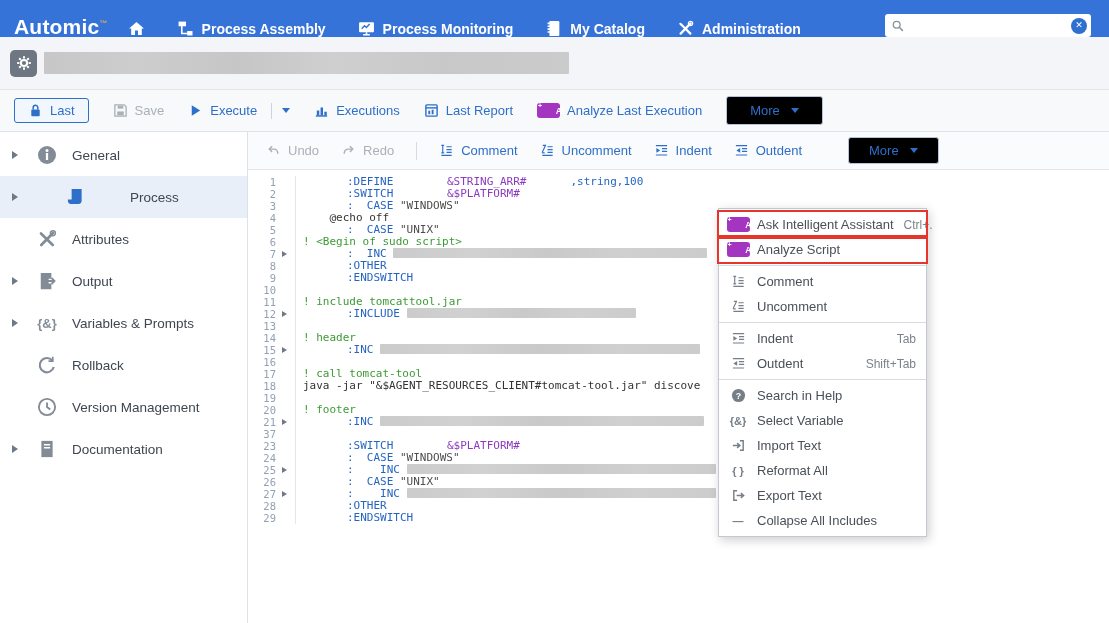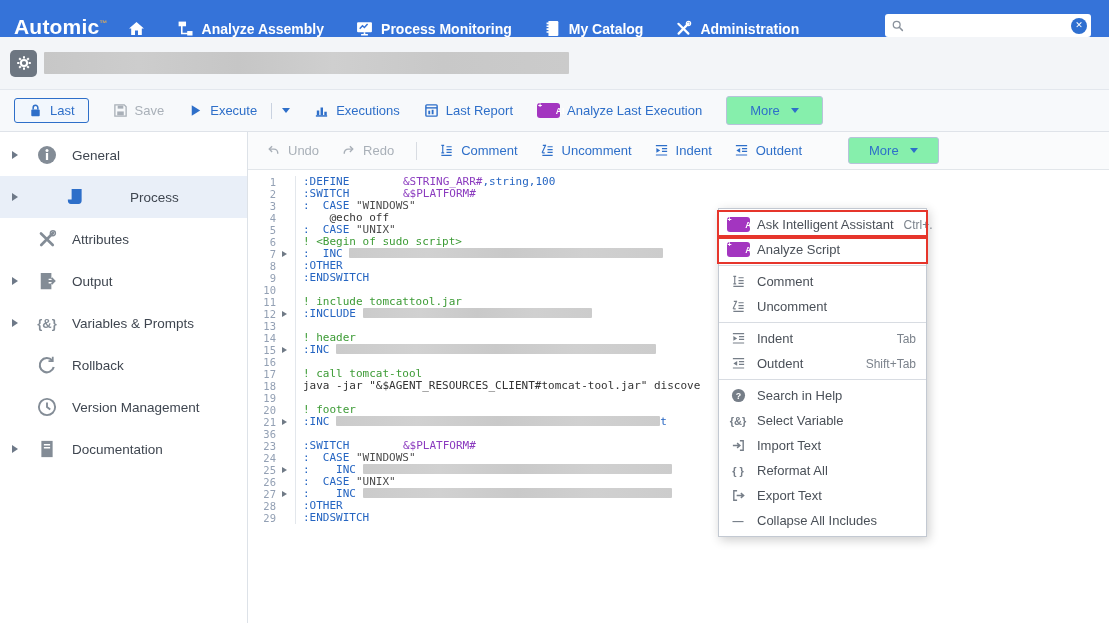--- a/index.html
+++ b/index.html
@@ -30,21 +30,21 @@
   .redacted-title { width:525px; height:22px; border-radius:1px;
     background:linear-gradient(90deg,#c7c7c7 0%,#cdcdcd 18%,#c6c6c6 37%,#cfcfcf 55%,#c8c8c8 76%,#cbcbcb 100%); }
 
   
   .toolbar { height:42px; background:#f7f9fb; border-bottom:1px solid #dfe3e9; display:flex; align-items:center; padding-left:14px; gap:24px; font-size:13px; }
   .tb-btn { display:flex; align-items:center; gap:7px; color:#2e6fc9; cursor:pointer; white-space:nowrap; }
   .tb-btn .icon { color:#2e6fc9; }
   .tb-btn .icon svg { width:15px; height:15px; }
   .tb-btn.disabled, .tb-btn.disabled .icon { color:#a9b0b8; cursor:default; }
   .tb-btn.outlined { border:1px solid #2e6fc9; border-radius:3px; padding:4px 13px; background:#f2f7fd; }
-  .tb-btn.boxed { border:1px solid #b6c3da; border-radius:3px; padding:6px 23px; background:#86efac; gap:11px; }
+  .tb-btn.boxed { border:1px solid #b6c3da; border-radius:3px; padding:6px 23px; background:#000000; gap:11px; }
   .caret { width:0; height:0; border-left:4.5px solid transparent; border-right:4.5px solid transparent; border-top:5px solid currentColor; display:inline-block; }
   .split-divider { width:1px; height:16px; background:#c9d2e0; margin:0 3px 0 7px; }
 
   
   .main { display:flex; height:491px; }
   .sidebar { width:248px; flex:none; border-right:1px solid #dde2e8; padding-top:2px; }
   .side-item { height:42px; display:flex; align-items:center; padding-left:12px; font-size:13.5px; color:#3f4650; cursor:pointer; }
   .side-item .chev-slot { width:18px; flex:none; display:flex; }
   .chev { width:0; height:0; border-top:4.5px solid transparent; border-bottom:4.5px solid transparent; border-left:6px solid #6e7988; }
   .side-item .icon { width:26px; height:24px; color:#838c96; margin:0 12px 0 4px; }
@@ -59,21 +59,21 @@
   .editor-toolbar .tb-btn.boxed { padding:5px 20px; margin-left:24px; }
 
   
   .code-area { flex:1; background:#fff; padding-top:6px; overflow:hidden; }
   .cline { display:flex; height:12px; line-height:12px; font-family:"DejaVu Sans Mono", monospace; font-size:11px; white-space:pre; }
   .gut { width:48px; flex:none; display:flex; align-items:center; border-right:1px solid #e3e7ec; }
   .num { width:28px; text-align:right; color:#93a0b4; font-size:10.5px; flex:none; }
   .foldslot { width:17px; flex:none; display:flex; align-items:center; justify-content:center; }
   .fold-chev { width:0; height:0; border-top:3.5px solid transparent; border-bottom:3.5px solid transparent; border-left:5px solid #707a86; cursor:pointer; }
   .ct { padding-left:7px; white-space:pre; }
-  .tok-kw { color:#2565c2; }
+  .tok-kw { color:#2565c2;margin-left:44px; }
   .tok-var { color:#8b3bbf;margin-left:47px; }
   .tok-str { color:#4d4d4d; }
   .tok-cm { color:#3c9b35; }
   .tok-pl { color:#333; }
   .redact { display:inline-block; height:10px; margin-bottom:-1px; border-radius:1px;
     background:linear-gradient(90deg,#cbcbcb 0%,#d1d1d1 25%,#c9c9c9 50%,#d0d0d0 75%,#cccccc 100%); }
 
   
   .context-menu { position:absolute; left:718px; top:208px; width:209px; background:#fff;
     border:1px solid #c3c9d2; box-shadow:2px 3px 10px rgba(0,0,0,.2); padding:3px 0; z-index:10; }
@@ -105,21 +105,21 @@
         </span>
       </div>
       <div class="nav-item">
         <span class="icon ">
           <svg viewBox="0 0 16 16">
             <path d="M4.5 5v7.7h6" fill="none" stroke="currentColor" stroke-width="1.5"></path>
             <rect x="1.5" y="1.5" width="7" height="4.4" fill="currentColor"></rect>
             <rect x="9.6" y="10.4" width="5" height="4.2" fill="currentColor"></rect>
           </svg>
         </span>
-        <span>Analyze Assembly</span>
+        <span>Process Assembly</span>
       </div>
       <div class="nav-item">
         <span class="icon ">
           <svg viewBox="0 0 16 16">
             <rect x="1" y="2" width="14" height="9.5" rx="1" fill="currentColor"></rect>
             <path d="M3.5 8.2l2.6-2.8 1.8 1.7 3-3.4" fill="none" stroke="#3573d9" stroke-width="1.4"></path>
             <path d="M8 11.5v1.6M4.8 13.9h6.4" stroke="currentColor" stroke-width="1.5"></path>
           </svg>
         </span>
         <span>Process Monitoring</span>
@@ -402,21 +402,21 @@
         <div class="cline"><span class="gut"><span class="num">12</span><span class="foldslot"><span class="fold-chev"></span></span></span><span class="ct"><span class="tok-kw">:INCLUDE </span><span class="redact" style="width: 229px;"></span></span></div>
         <div class="cline"><span class="gut"><span class="num">13</span><span class="foldslot"></span></span><span class="ct"></span></div>
         <div class="cline"><span class="gut"><span class="num">14</span><span class="foldslot"></span></span><span class="ct"><span class="tok-cm">! header</span></span></div>
         <div class="cline"><span class="gut"><span class="num">15</span><span class="foldslot"><span class="fold-chev"></span></span></span><span class="ct"><span class="tok-kw">:INC </span><span class="redact" style="width: 320px;"></span></span></div>
         <div class="cline"><span class="gut"><span class="num">16</span><span class="foldslot"></span></span><span class="ct"></span></div>
         <div class="cline"><span class="gut"><span class="num">17</span><span class="foldslot"></span></span><span class="ct"><span class="tok-cm">! call tomcat-tool</span></span></div>
         <div class="cline"><span class="gut"><span class="num">18</span><span class="foldslot"></span></span><span class="ct"><span class="tok-pl">java -jar "&amp;$AGENT_RESOURCES_CLIENT#tomcat-tool.jar" discove</span></span></div>
         <div class="cline"><span class="gut"><span class="num">19</span><span class="foldslot"></span></span><span class="ct"></span></div>
         <div class="cline"><span class="gut"><span class="num">20</span><span class="foldslot"></span></span><span class="ct"><span class="tok-cm">! footer</span></span></div>
         <div class="cline"><span class="gut"><span class="num">21</span><span class="foldslot"><span class="fold-chev"></span></span></span><span class="ct"><span class="tok-kw">:INC </span><span class="redact" style="width: 324px;"></span><span class="tok-kw">t</span></span></div>
-        <div class="cline"><span class="gut"><span class="num">36</span><span class="foldslot"></span></span><span class="ct"></span></div>
+        <div class="cline"><span class="gut"><span class="num">37</span><span class="foldslot"></span></span><span class="ct"></span></div>
         <div class="cline"><span class="gut"><span class="num">23</span><span class="foldslot"></span></span><span class="ct"><span class="tok-kw">:SWITCH </span><span class="tok-var">&amp;$PLATFORM#</span></span></div>
         <div class="cline"><span class="gut"><span class="num">24</span><span class="foldslot"></span></span><span class="ct"><span class="tok-kw">:  CASE </span><span class="tok-str">"WINDOWS"</span></span></div>
         <div class="cline"><span class="gut"><span class="num">25</span><span class="foldslot"><span class="fold-chev"></span></span></span><span class="ct"><span class="tok-kw">:    INC </span><span class="redact" style="width: 309px;"></span></span></div>
         <div class="cline"><span class="gut"><span class="num">26</span><span class="foldslot"></span></span><span class="ct"><span class="tok-kw">:  CASE </span><span class="tok-str">"UNIX"</span></span></div>
         <div class="cline"><span class="gut"><span class="num">27</span><span class="foldslot"><span class="fold-chev"></span></span></span><span class="ct"><span class="tok-kw">:    INC </span><span class="redact" style="width: 309px;"></span></span></div>
         <div class="cline"><span class="gut"><span class="num">28</span><span class="foldslot"></span></span><span class="ct"><span class="tok-kw">:OTHER</span></span></div>
         <div class="cline"><span class="gut"><span class="num">29</span><span class="foldslot"></span></span><span class="ct"><span class="tok-kw">:ENDSWITCH</span></span></div>
       </div>
   </section>
 </div>

